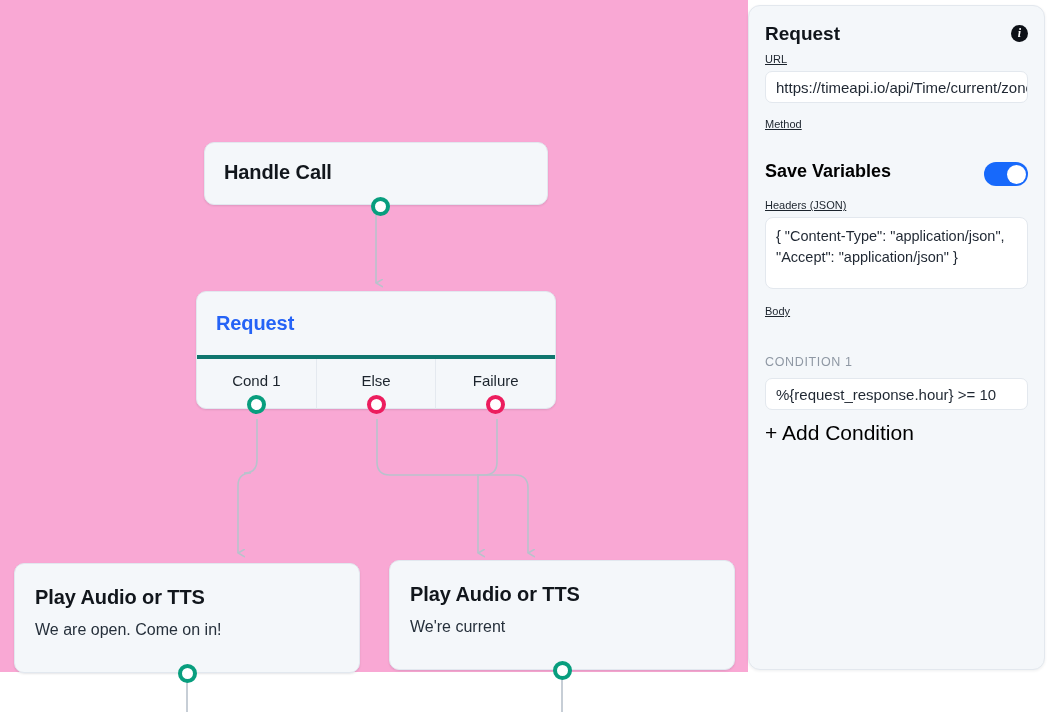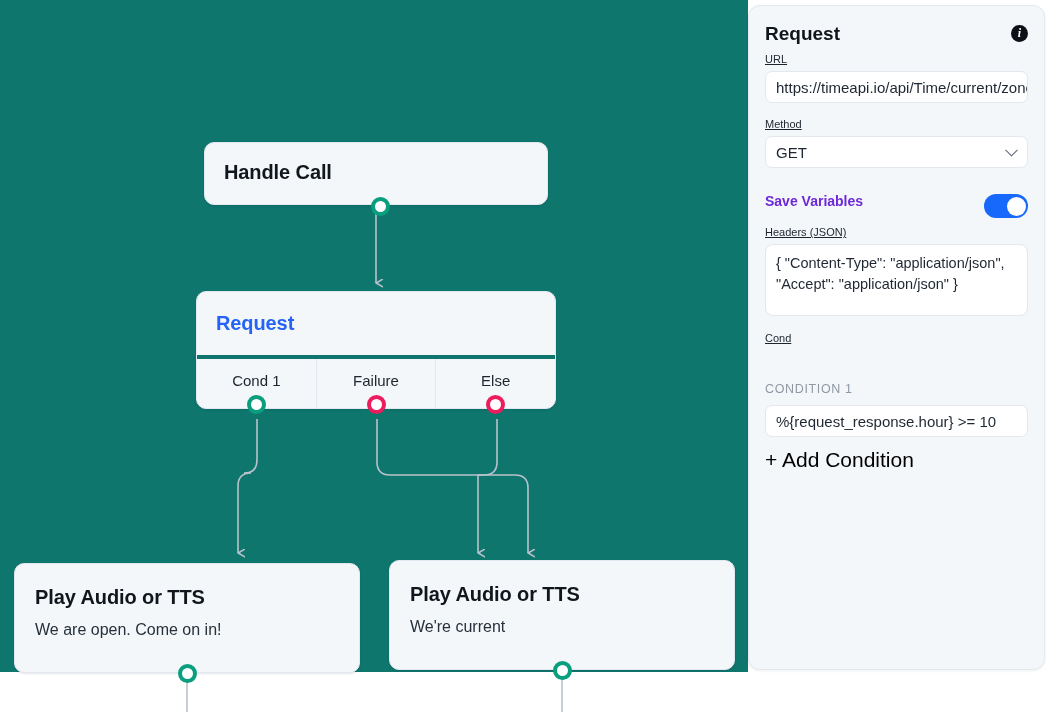--- a/index.html
+++ b/index.html
@@ -7,21 +7,21 @@
   html, body {
     margin: 0; padding: 0;
     width: 1060px; height: 712px;
     background: #ffffff;
     font-family: "Liberation Sans", sans-serif;
     overflow: hidden;
   }
   #root { position: relative; width: 1060px; height: 712px; background:#fff; }
 
   
-  #canvas { position:absolute; left:0; top:0; width:748px; height:672px; background:#0f766e; }
+  #canvas { position:absolute; left:0; top:0; width:748px; height:672px; background:#f9a8d4; }
   #edges  { position:absolute; left:0; top:0; width:748px; height:712px; pointer-events:none; }
 
   .node {
     position:absolute;
     background:#f4f7fa;
     border:1px solid #e2e8ef;
     border-radius:10px;
     box-shadow:0 1px 2px rgba(16,24,40,.06), 0 1px 3px rgba(16,24,40,.05);
   }
   .node-title {
@@ -113,21 +113,21 @@
   .select-box .chev {
     position:absolute; right:11px; top:50%;
     width:9px; height:9px;
     border-right:1.6px solid #5b6472;
     border-bottom:1.6px solid #5b6472;
     transform:translateY(-70%) rotate(45deg);
   }
   .row-gap { height:15px; }
 
   .save-row { position:relative; padding-top:6px; }
-  .save-title { font-size:14px; font-weight:bold; color:#6d28d9; }
+  .save-title { font-size:18px; font-weight:bold; color:#000000; }
   .save-desc { font-size:11.5px; color:#8a939f; margin-top:2px; }
   .toggle {
     position:absolute; right:0; top:7px;
     width:44px; height:24px; border-radius:12px;
     background:#1769fb; cursor:pointer;
   }
   .toggle .knob {
     position:absolute; right:2.5px; top:2.5px;
     width:19px; height:19px; border-radius:50%;
     background:#ffffff;
@@ -192,25 +192,25 @@
     <div class="node" id="node-request">
       <div class="req-head">
         <div class="node-title selected">Request</div>
       </div>
       <div class="branches">
         <div class="branch">
           <span>Cond 1</span>
           <div class="handle teal" style="left:50%; margin-left:-9.5px; top:36px;"></div>
         </div>
         <div class="branch">
-          <span>Failure</span>
+          <span>Else</span>
           <div class="handle pink" style="left:50%; margin-left:-9.5px; top:36px;"></div>
         </div>
         <div class="branch">
-          <span>Else</span>
+          <span>Failure</span>
           <div class="handle pink" style="left:50%; margin-left:-9.5px; top:36px;"></div>
         </div>
       </div>
     </div>
 
     <div class="node tts" id="node-tts-open">
       <div class="node-title">Play Audio or TTS</div>
       <div class="node-sub">We are open. Come on in!</div>
       <div class="handle teal" style="left:163px; top:100px;"></div>
     </div>
@@ -229,42 +229,38 @@
       <span class="panel-title">Request</span>
       <span class="info-icon">i</span>
     </div>
 
     <label class="field-label">URL</label>
     <div class="input-box">https://timeapi.io/api/Time/current/zone?timeZone=America/New_York</div>
 
     <div class="row-gap"></div>
 
     <label class="field-label">Method</label>
-    <div class="input-box select-box">
-      <span>GET</span>
-      <span class="chev"></span>
-    </div>
 
     <div class="row-gap" style="height:19px;"></div>
 
     <div class="save-row">
       <div class="save-title">Save Variables</div>
       <div class="toggle">
         <div class="knob"></div>
       </div>
     </div>
 
     <div class="row-gap" style="height:17px;"></div>
 
     <label class="field-label">Headers (JSON)</label>
     <div class="textarea-box" id="headers-box">{ "Content-Type": "application/json", "Accept": "application/json" }</div>
 
     <div class="row-gap" style="height:16px;"></div>
 
-    <label class="field-label">Cond</label>
+    <label class="field-label">Body</label>
 
     <div class="row-gap" style="height:32px;"></div>
 
     <div class="section-label">CONDITION 1</div>
     <div class="input-box">%{request_response.hour} &gt;= 10</div>
 
     <span class="add-link">+ Add Condition</span>
 
   </div>
 

